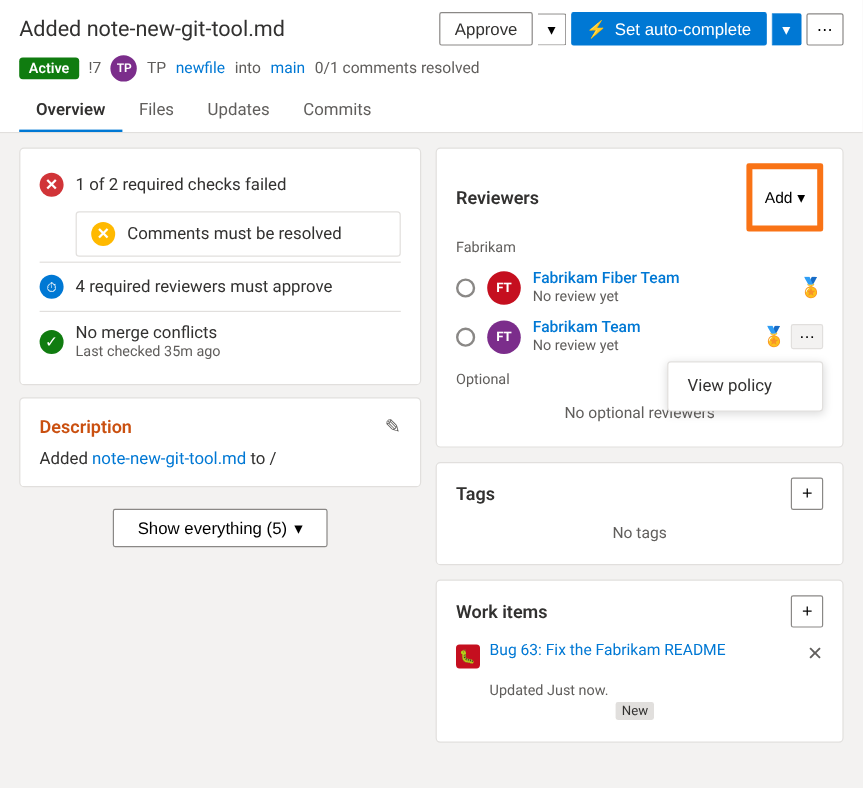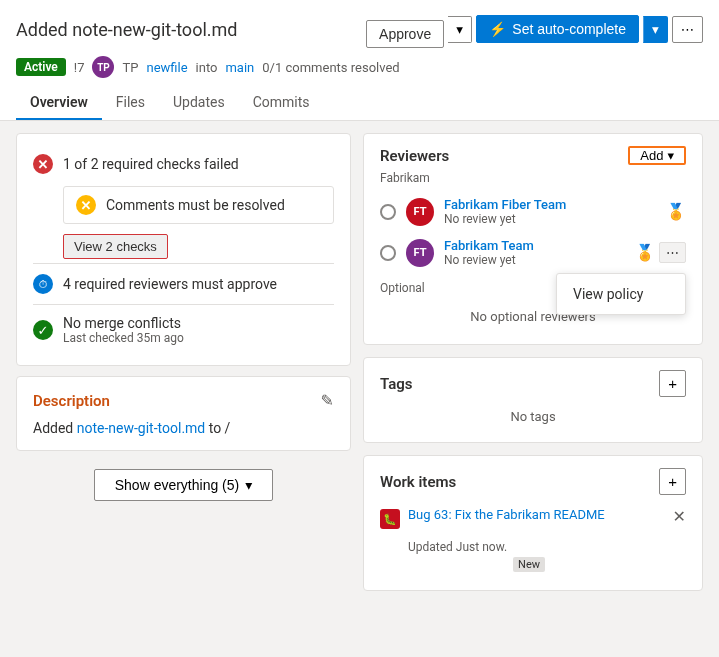--- a/index.html
+++ b/index.html
@@ -35,21 +35,20 @@
       gap: 4px;
     }
     .btn-approve {
       background: #fff;
       border: 1px solid #8a8886;
       border-radius: 2px;
       padding: 5px 12px;
       cursor: pointer;
       font-size: 14px;
       color: #323130;
-      margin-top: 10px;
     }
     .btn-approve-chevron {
       background: #fff;
       border: 1px solid #8a8886;
       border-left: none;
       border-radius: 0 2px 2px 0;
       padding: 5px 8px;
       cursor: pointer;
     }
     .btn-autocomplete {
@@ -281,23 +280,23 @@
       align-items: center;
       margin-bottom: 6px;
     }
     .section-title {
       font-size: 15px;
       font-weight: 600;
       color: #323130;
     }
     .btn-add {
       background: #fff;
-      border: 2px solid #f97316;
-      border-radius: 2px;
-      padding: 0 10px;
+      border: 5px solid #f97316;
+      border-radius: 2px;
+      padding: 16px 10px;
       cursor: pointer;
       font-size: 13px;
       display: flex;
       align-items: center;
       gap: 4px;
     }
     .required-label {
       font-size: 12px;
       color: #605e5c;
       margin-bottom: 6px;
@@ -506,21 +505,20 @@
     <div class="card">
       <div class="check-item">
         <span class="icon-error">✕</span>
         <span class="check-text">1 of 2 required checks failed</span>
       </div>
       <div style="margin: 6px 0 4px 30px;">
         <div class="comments-box">
           <span class="icon-warning">✕</span>
           <span class="check-text">Comments must be resolved</span>
         </div>
-        <button class="view-checks-btn">View 2 checks</button>
       </div>
       <hr class="divider">
       <div class="check-item">
         <span class="icon-clock">⏱</span>
         <span class="check-text">4 required reviewers must approve</span>
       </div>
       <hr class="divider">
       <div class="check-item">
         <span class="icon-success">✓</span>
         <div>

